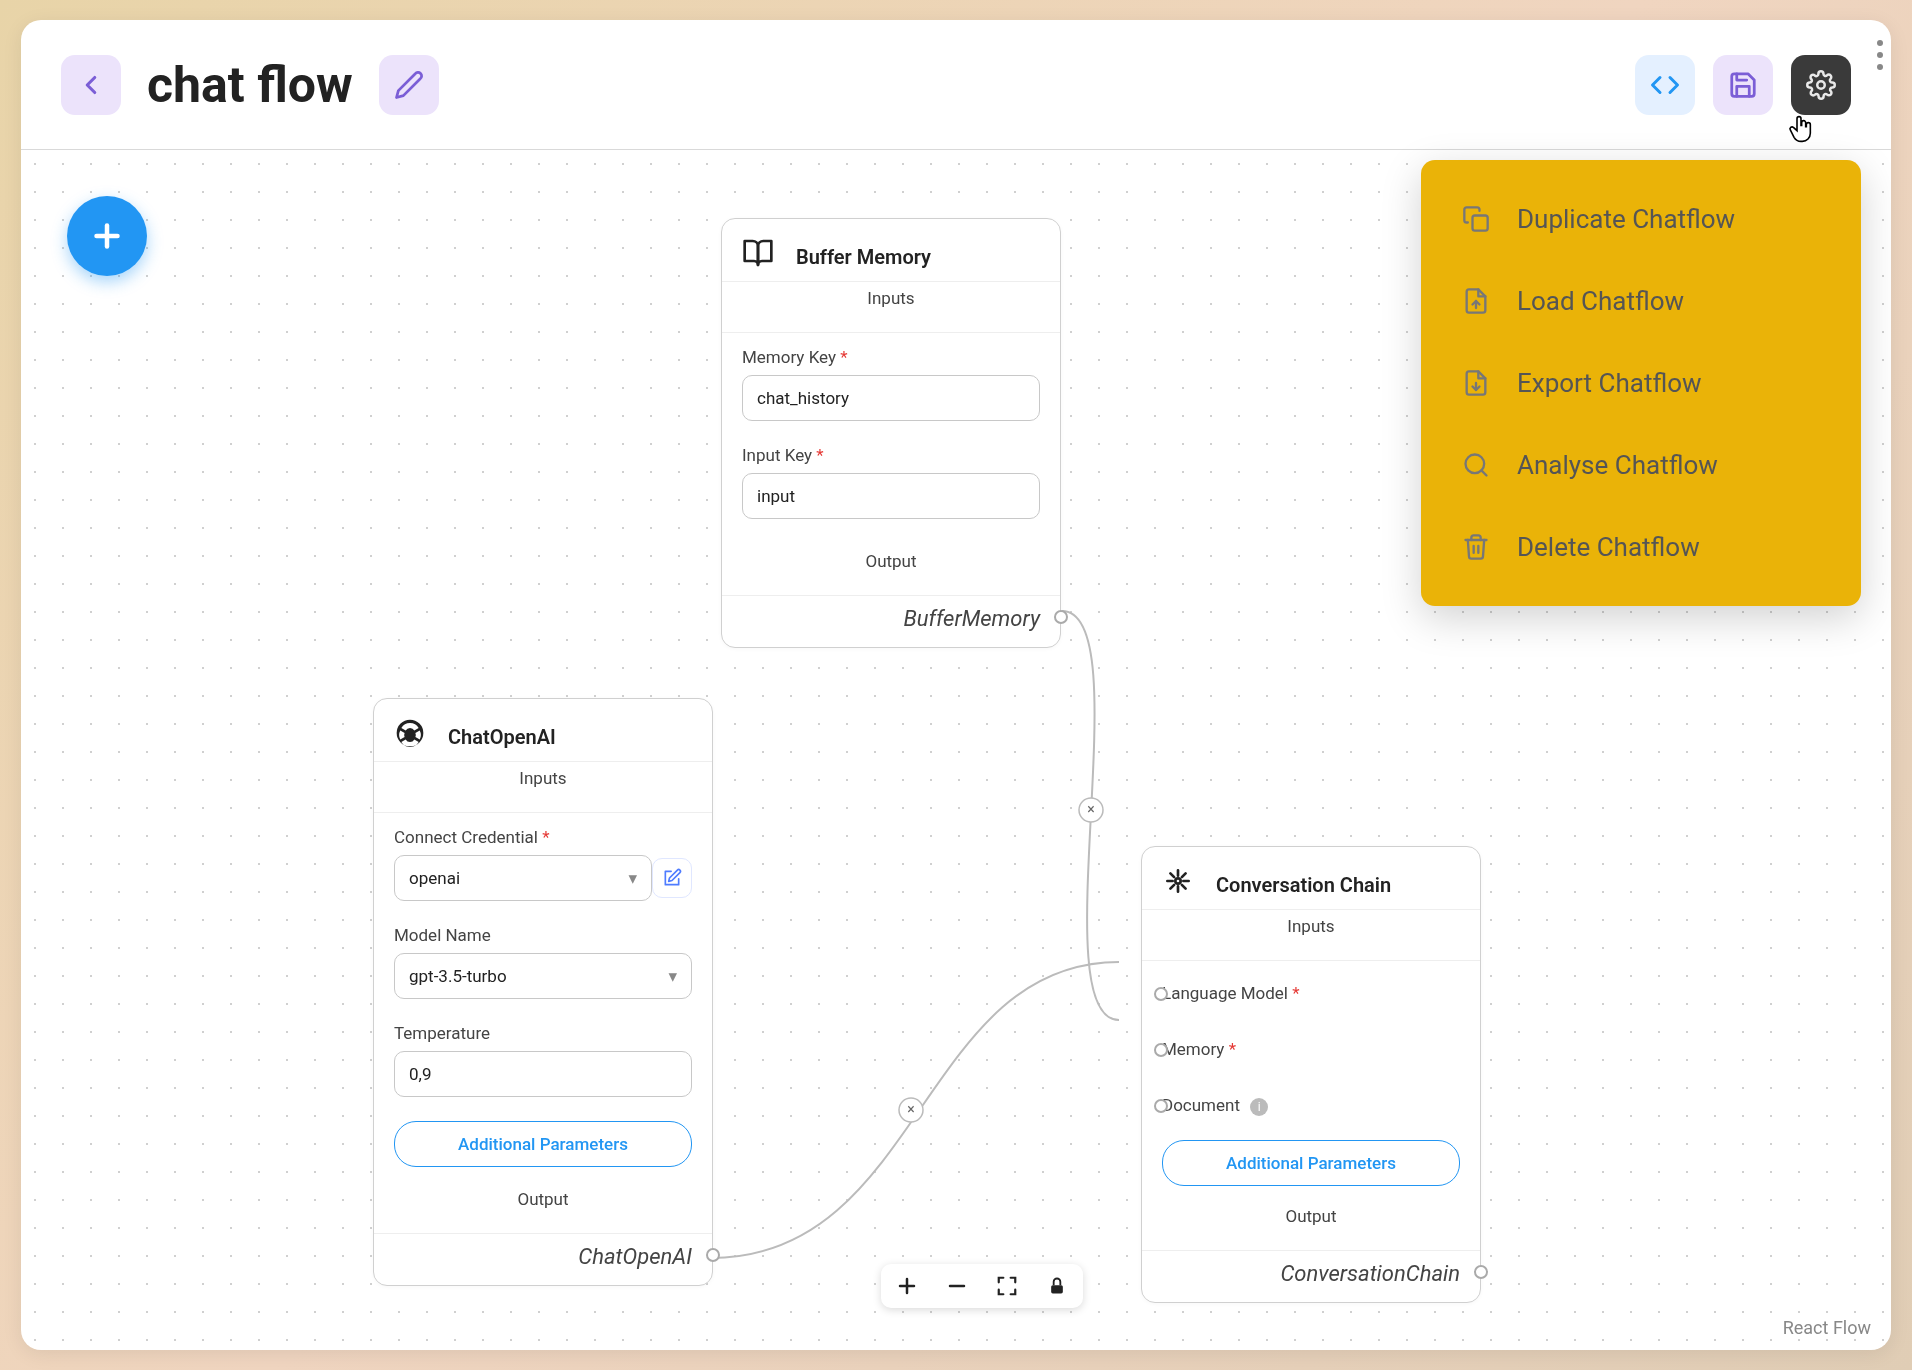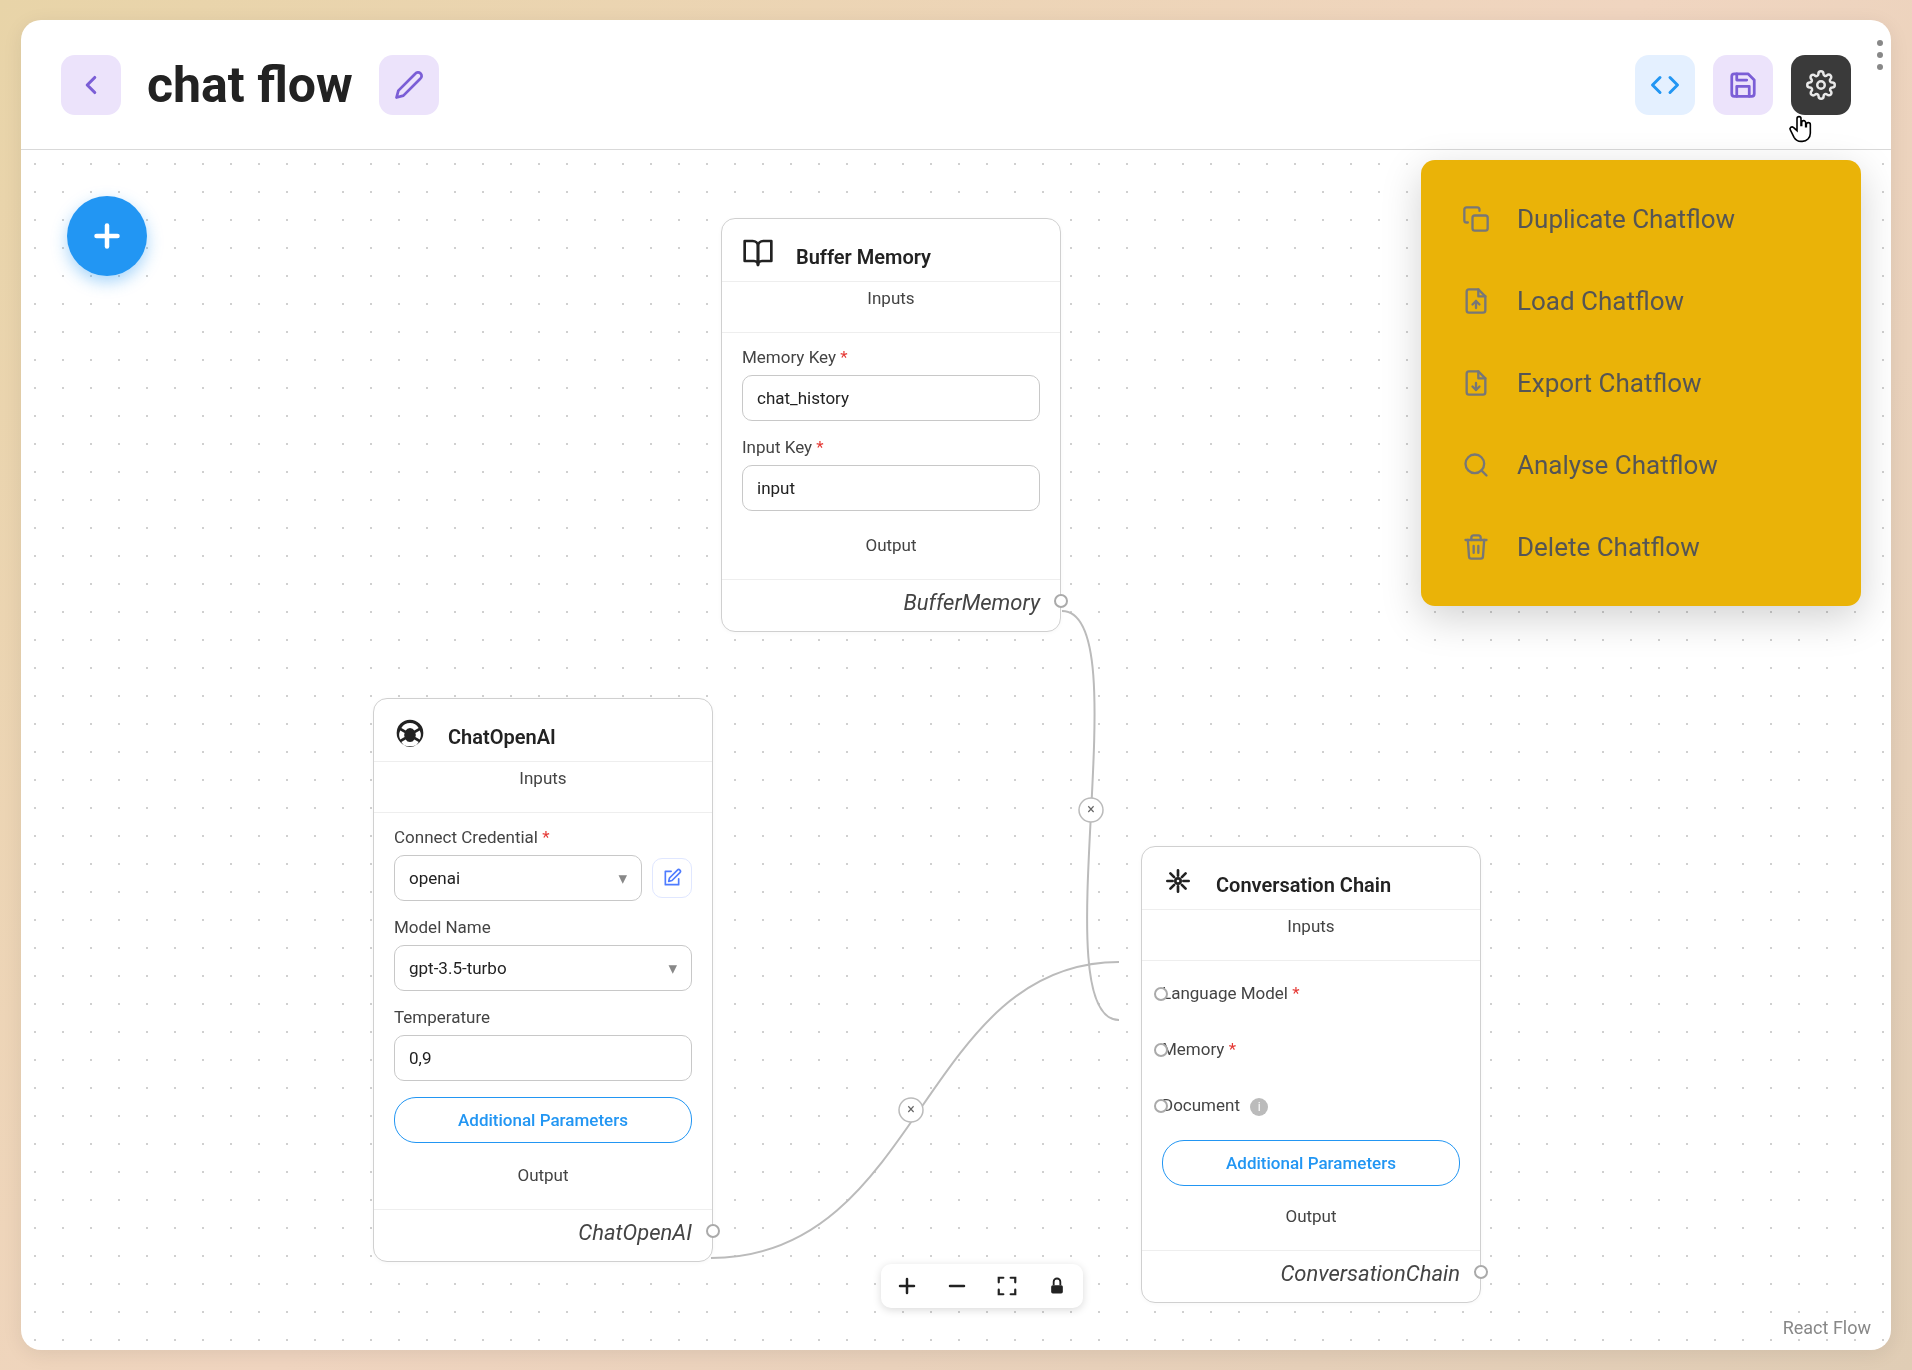--- a/index.html
+++ b/index.html
@@ -86,33 +86,33 @@
   .node-title { font-size:20px; font-weight:600; color:#222; }
   .section-label {
     text-align:center;
     font-size:17px;
     color:#444;
     padding: 6px 0 24px;
     border-bottom:1px solid #eee;
   }
   .section-label.top { border-top:1px solid #eee; }
   .node-body { padding: 14px 20px 2px; }
-  .field { margin-bottom: 16px; }
+  .field { margin-bottom: 24px; }
   .field-label { font-size:17px; color:#444; margin-bottom:8px; display:block; }
   .req { color:#e53935; }
   .text-input, .select-input {
     width:100%;
     border:1px solid #c8c8c8;
     border-radius:10px;
     padding: 12px 14px;
     font-size:17px;
     color:#222;
     background:#fff;
   }
-  .select-wrap { display:flex; gap:10px; align-items:center; }
+  .select-wrap { display:flex; align-items:center; }
   .select-input { display:flex; justify-content:space-between; align-items:center; cursor:pointer; }
   .select-input .chev { color:#888; }
   .edit-cred {
     width:40px; height:40px;
     border:1px solid #e0e7ff;
     border-radius:10px;
     display:flex; align-items:center; justify-content:center;
     cursor:pointer;
     background:#fff;
   }

